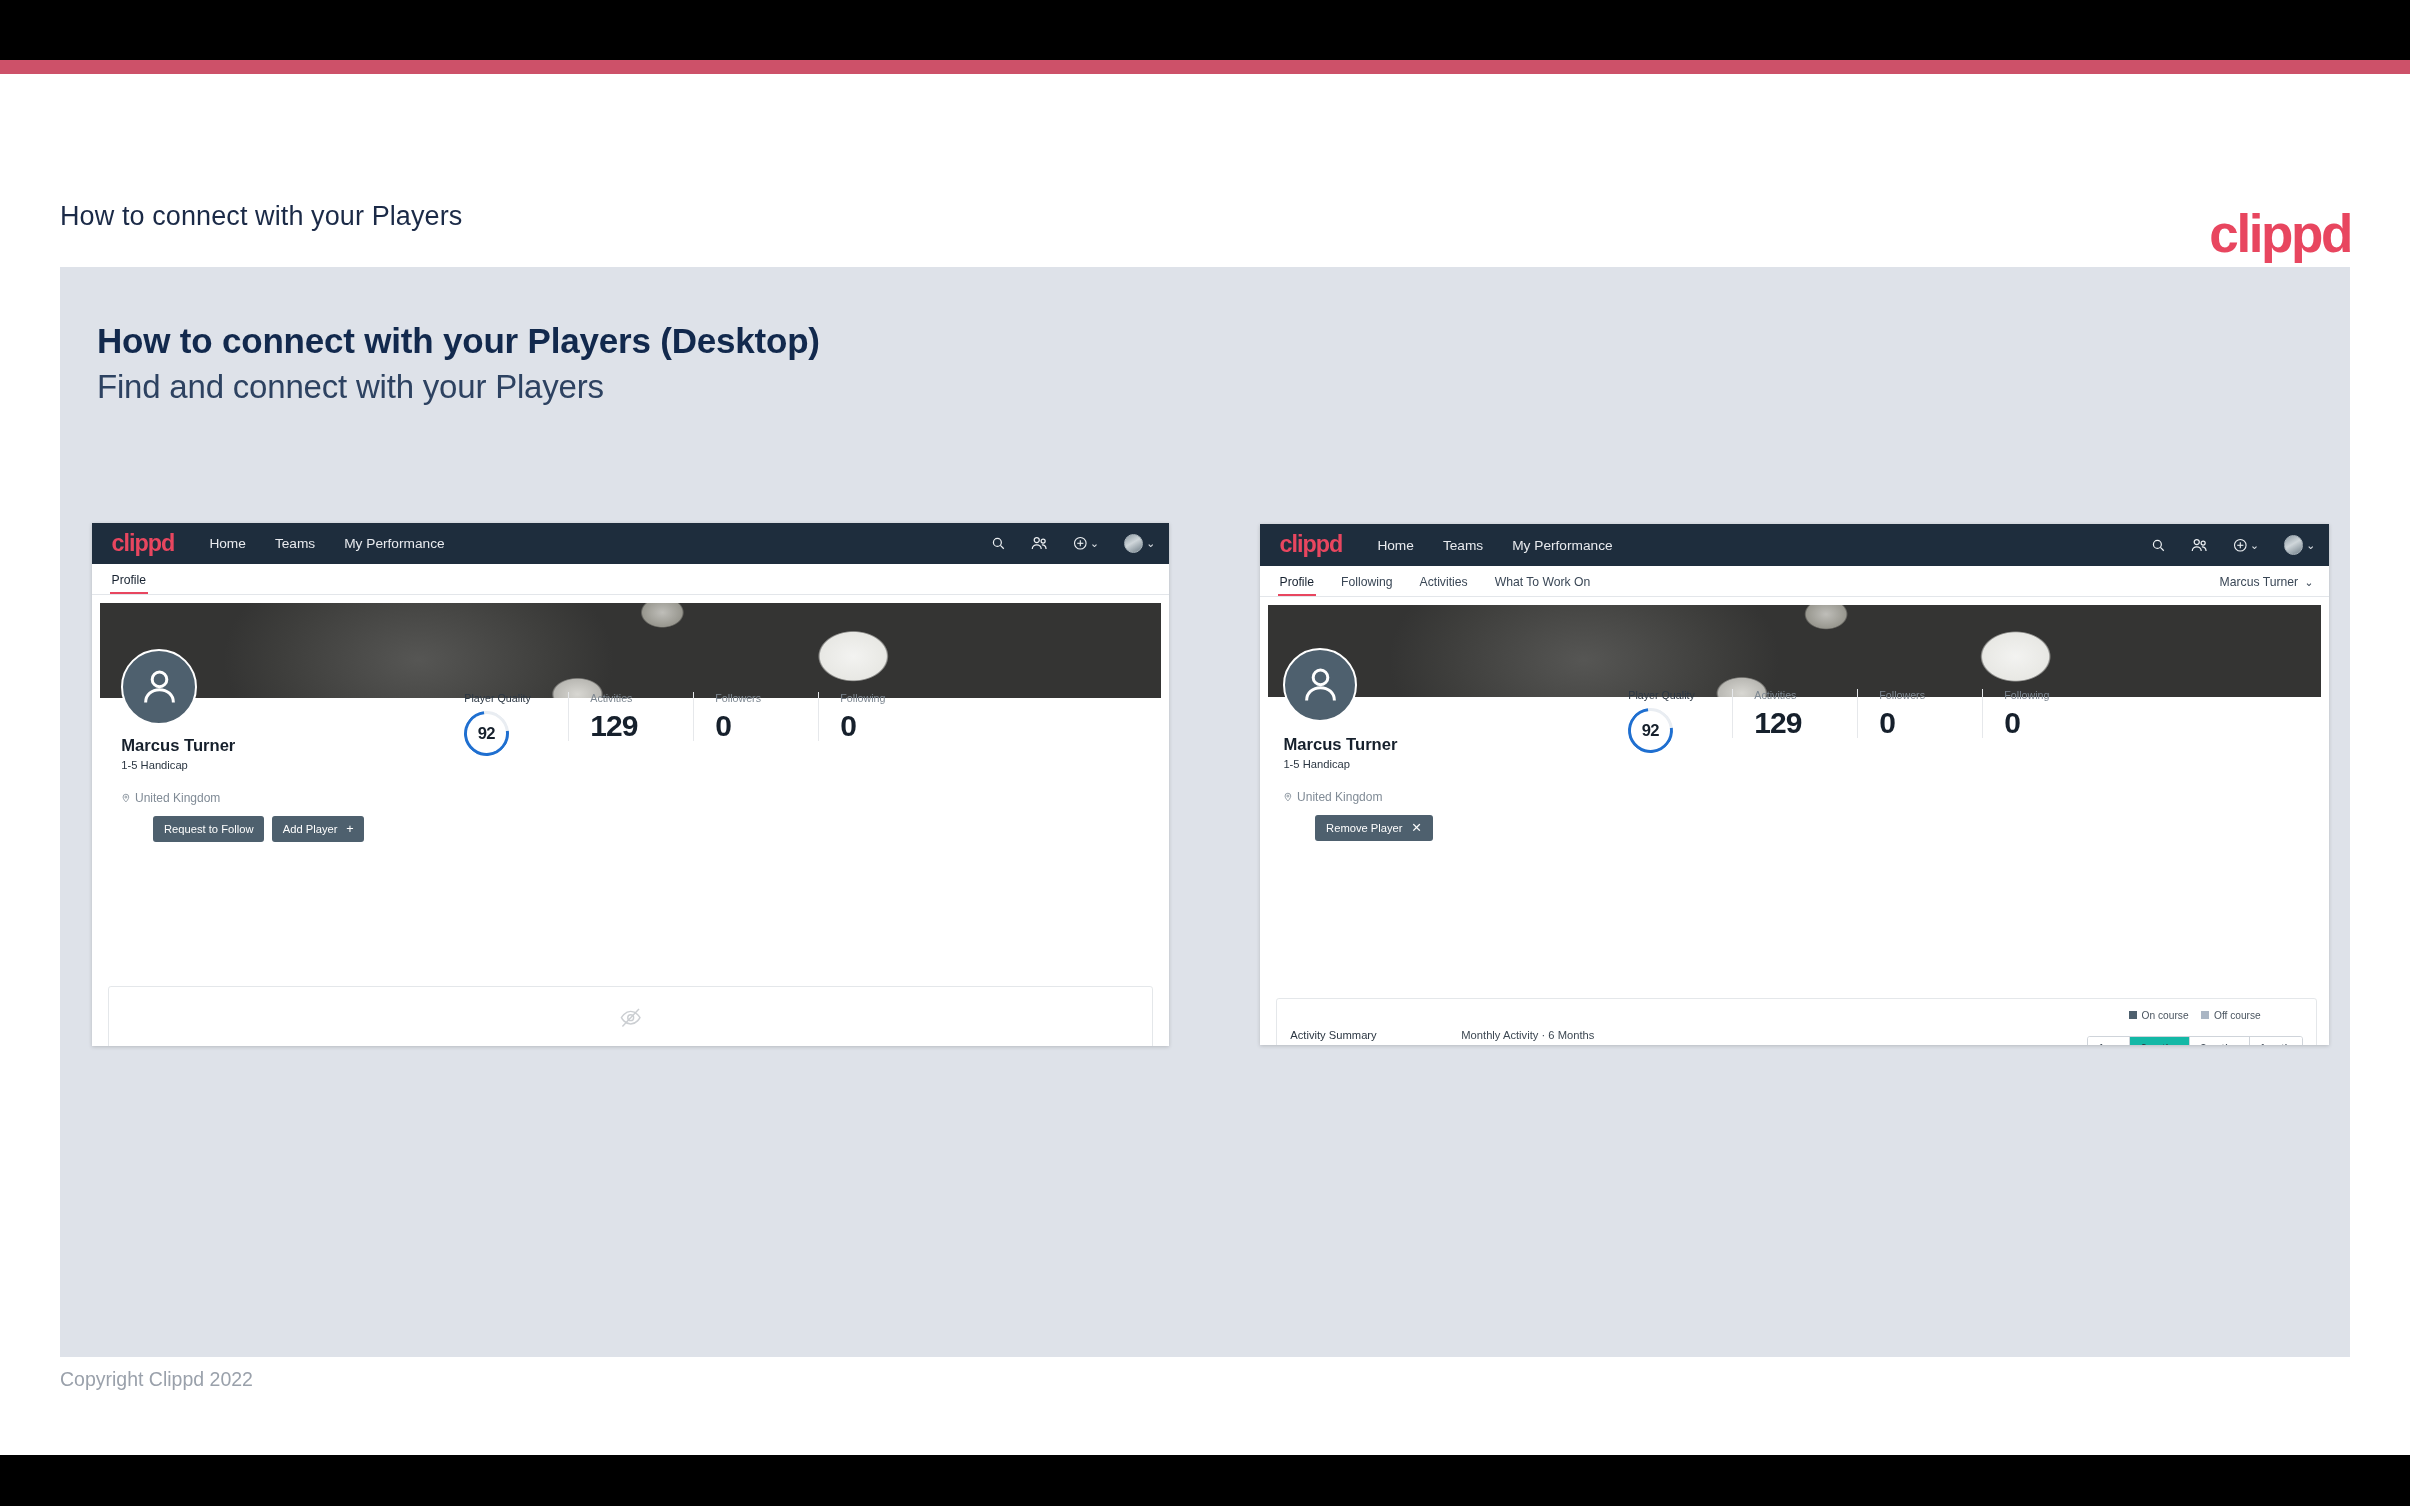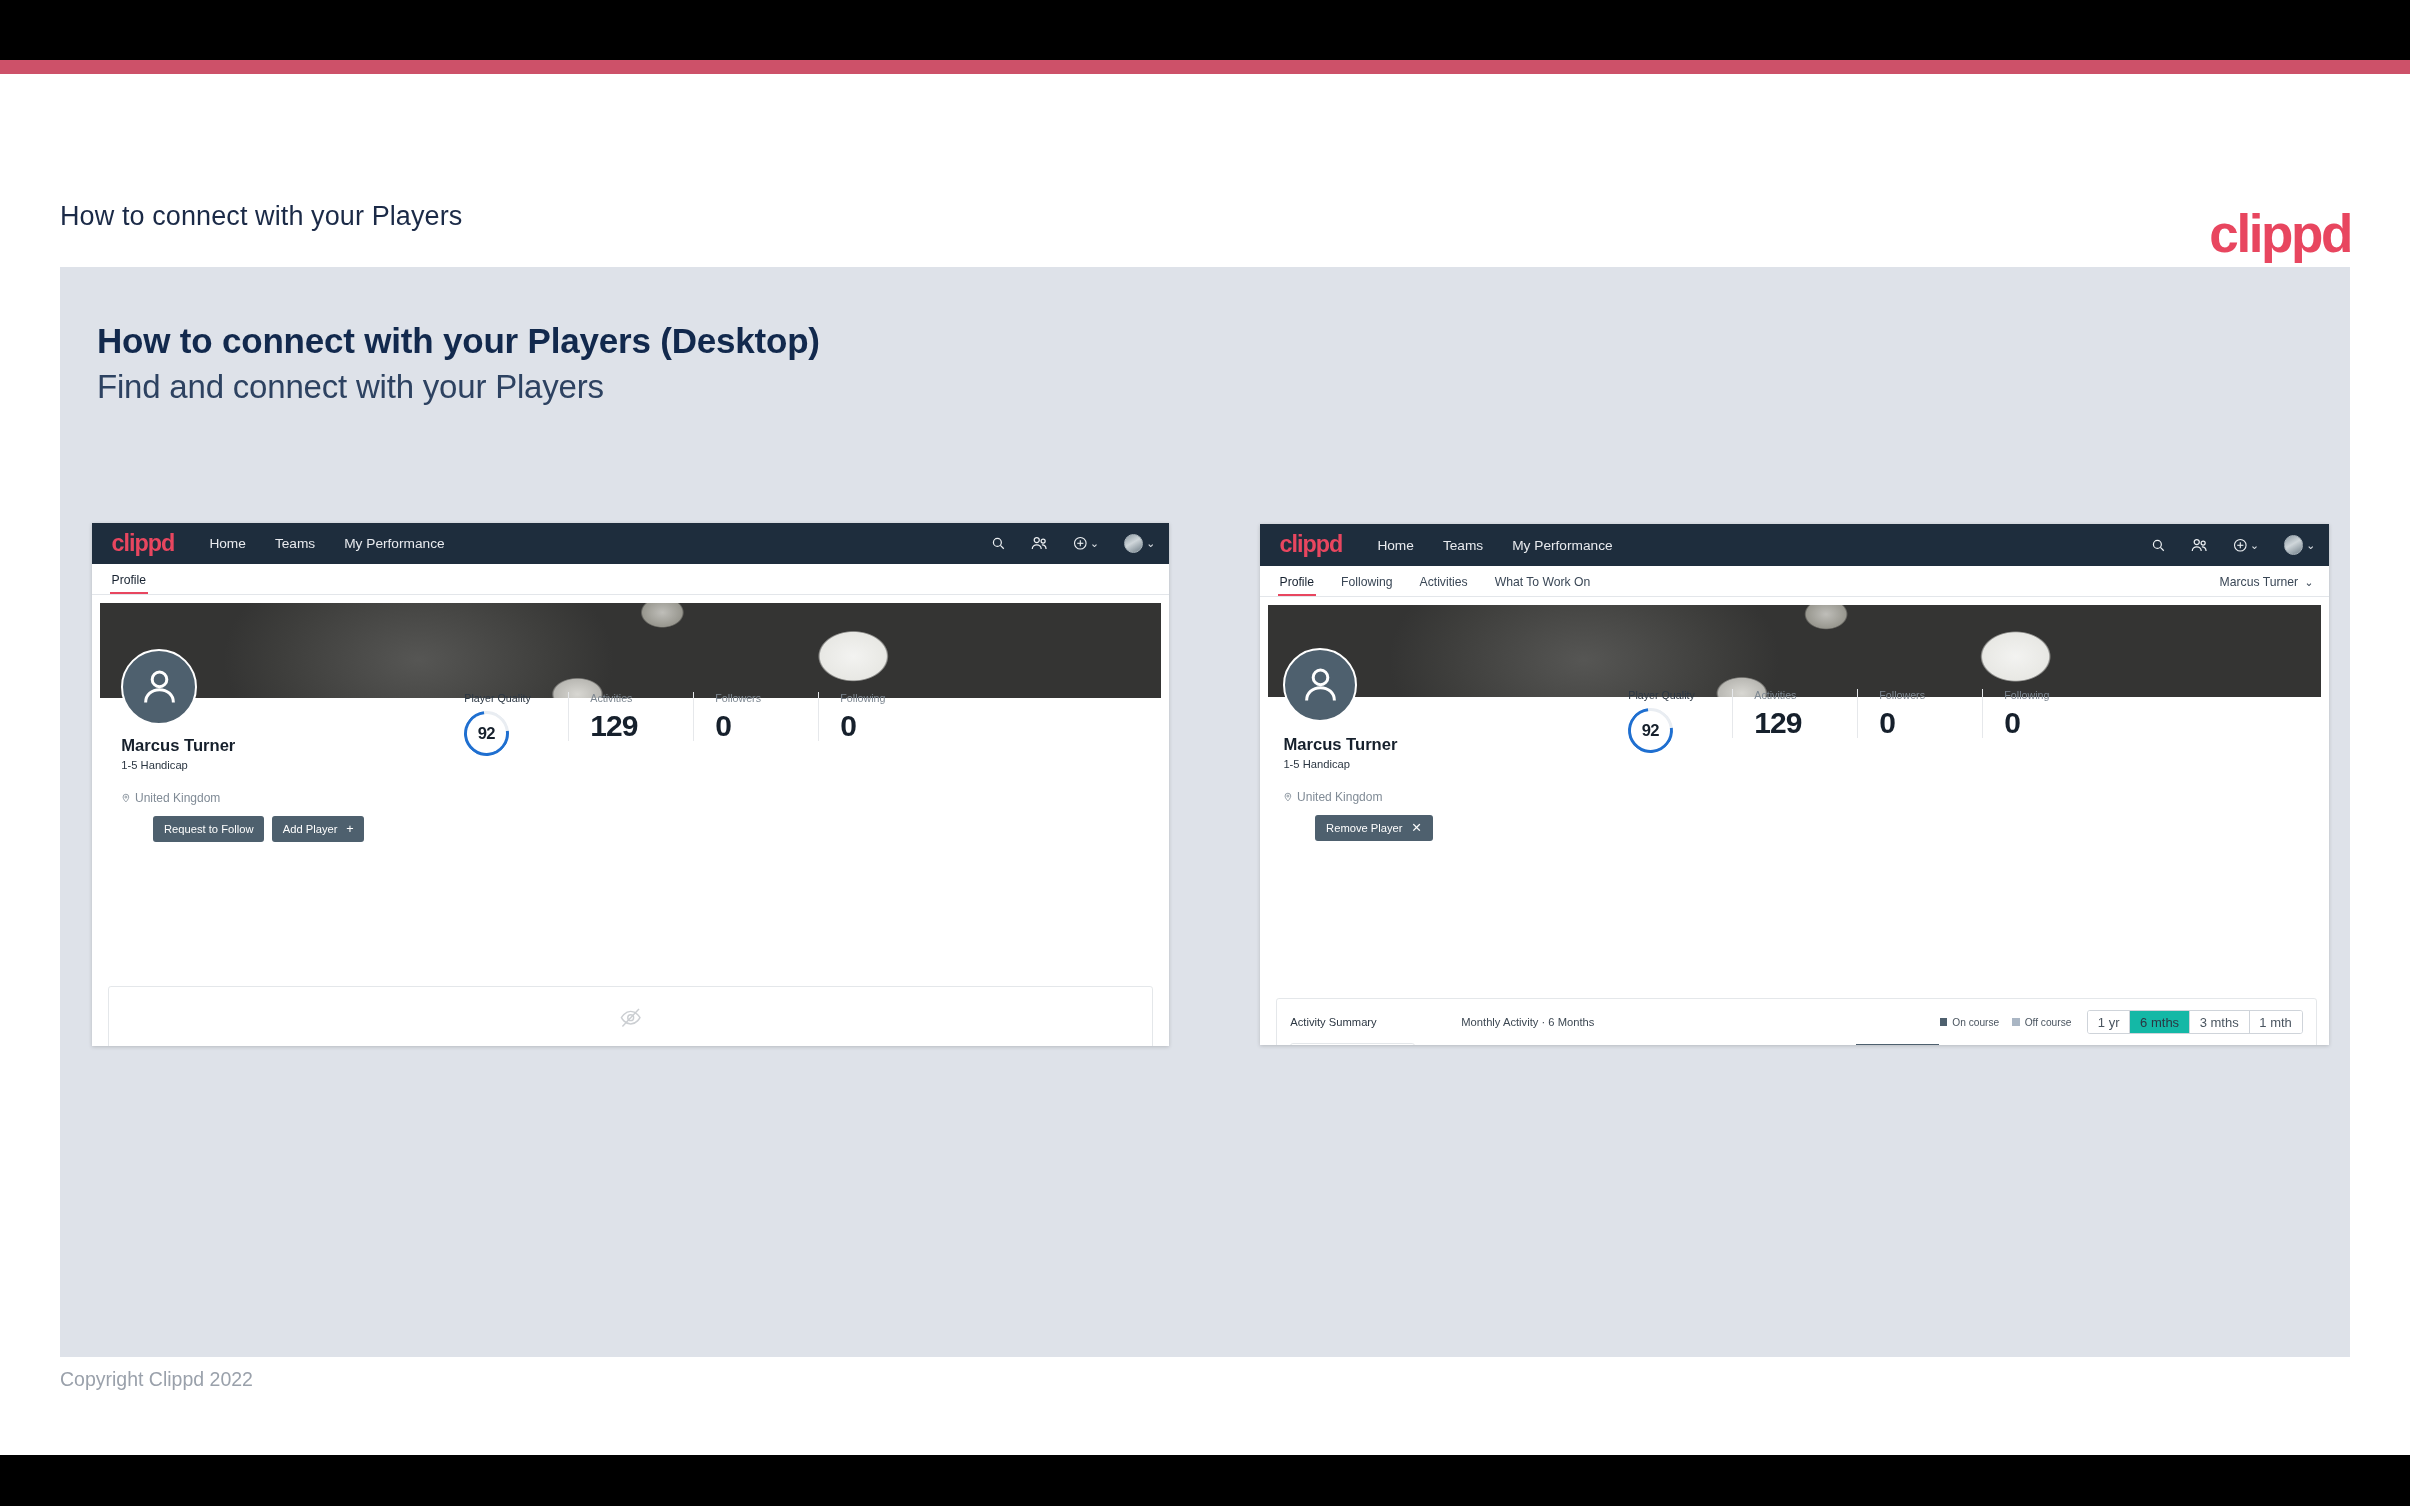--- a/index.html
+++ b/index.html
@@ -169,21 +169,21 @@
 
   
   .activity-bar {
     position:absolute; left:15.6px; right:11.7px; bottom:-39px;
     background:#fff; border:1px solid #e4e7ea; border-radius:2.9px;
     height:86px; padding:10.7px 13.7px 0 13.7px;
   }
   .ab-row { display:flex; align-items:center; }
   .ab-title { font-size:11.2px; color:#2b3642; font-weight:normal; min-width:171px; }
   .ab-sub   { font-size:11.2px; color:#3d4853; }
-  .ab-right { margin-left:auto; display:flex; align-items:center; gap:15.6px; }
+  .ab-right { margin-left:auto; display:flex; align-items:center; gap:15.6px;flex-direction:column; }
   .legend { display:flex; align-items:center; gap:12.7px; }
   .legend-item { display:flex; align-items:center; gap:4.9px; font-size:10.2px; color:#4a5560; }
   .swatch { width:7.8px; height:7.8px; display:inline-block; }
   .seg { display:flex; border:1px solid #cfd4da; border-radius:2.9px; overflow:hidden; }
   .seg div {
     font-size:13px; color:#4a5560; padding:3.9px 9.8px; background:#fff;
     border-left:1px solid #cfd4da; white-space:nowrap;
   }
   .seg div:first-child { border-left:none; }
   .seg div.on { background:#14b8a6; color:#2b3642; }

